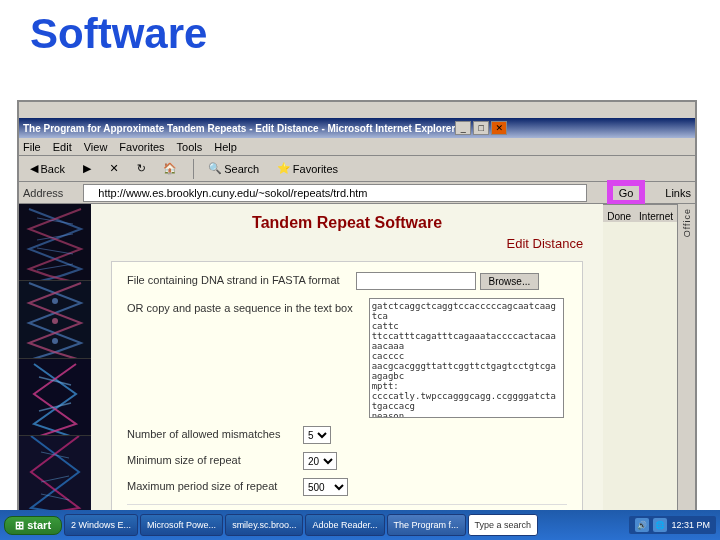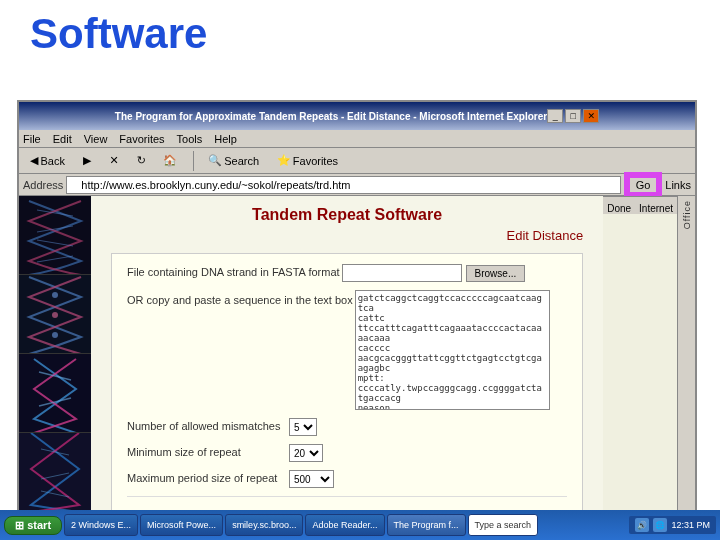--- a/index.html
+++ b/index.html
@@ -32,26 +32,27 @@
       height: 415px;
       border: 2px solid #888;
       background: #d4d0c8;
       display: flex;
       flex-direction: column;
     }
 
     
     #title-bar {
       background: linear-gradient(to bottom, #0a246a, #a6b5d7);
-      height: 28px;
-      display: flex;
-      align-items: center;
-      justify-content: center;
+      height: 20px;
+      display: flex;
+      align-items: center;
+      justify-content: flex-start;
       padding: 0 4px;
       flex-shrink: 0;
+      margin-top: 16px;
     }
 
     #title-bar-text {
       color: white;
       font-size: 10px;
       font-weight: bold;
     }
 
     #title-bar-buttons {
       display: flex;
@@ -116,21 +117,21 @@
       margin: 0 4px;
     }
 
     
     #address-bar {
       background: #d4d0c8;
       height: 22px;
       display: flex;
       align-items: center;
       padding: 0 4px;
-      gap: 3px;
+      gap: 20px;
       border-bottom: 1px solid #888;
       flex-shrink: 0;
       font-size: 11px;
     }
 
     #address-label {
       font-size: 11px;
       color: #333;
     }
 
@@ -218,21 +219,21 @@
       background: #fffff0;
       border: 1px solid #ccc;
       padding: 10px 15px;
       font-size: 11px;
     }
 
     .form-row {
       display: flex;
       align-items: flex-start;
       margin-bottom: 8px;
-      gap: 2px;
+      gap: 16px;
       justify-content: flex-end;
     }
 
     .form-label {
       min-width: 160px;
       font-size: 11px;
       color: #333;
       padding-top: 2px;
     }
 

